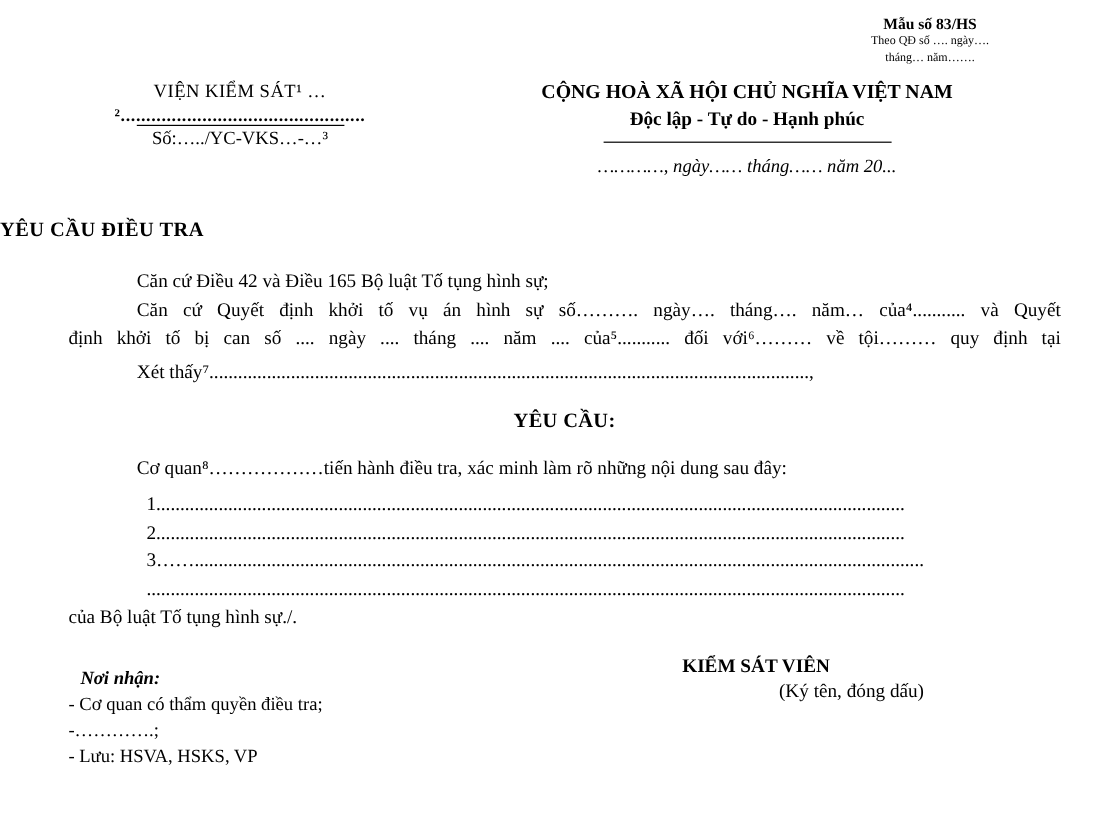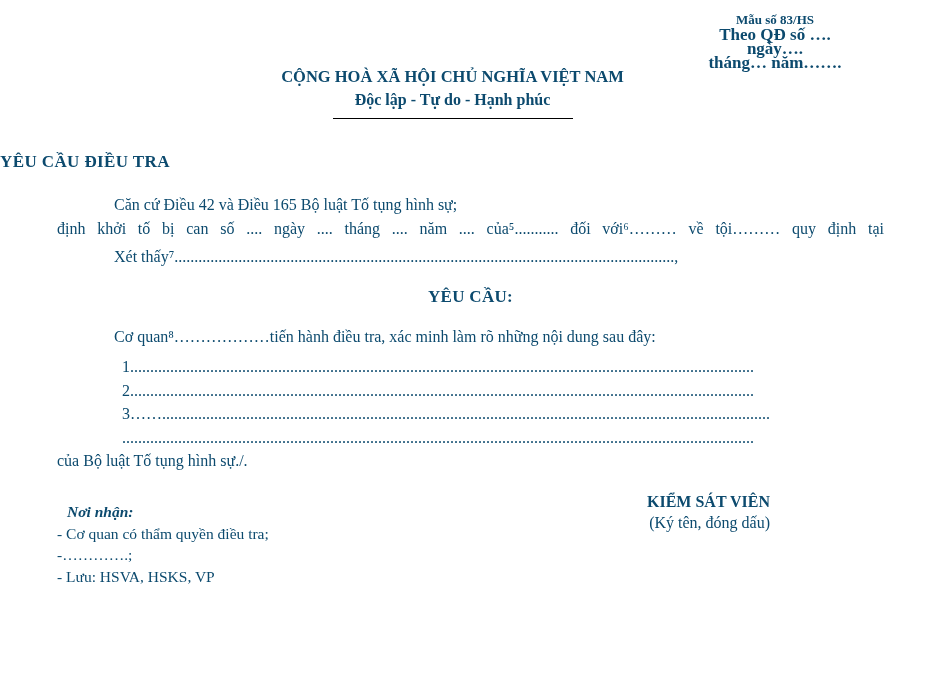--- a/index.html
+++ b/index.html
@@ -1,25 +1,25 @@
 <!DOCTYPE html>
 <html><head>
 <meta charset="utf-8">
 <style>
   html,body{margin:0;padding:0;background:#fff;}
   .page{
     width:931px;height:697px;position:relative;overflow:hidden;
-    background:#ffffff;color:#0c4a6e;
+    background:#ffffff;color:#000000;
     font-family:"Liberation Serif","DejaVu Serif",serif;
     font-size:16px;line-height:24px;
   }
   
   .form-ref{position:absolute;top:12px;left:695px;width:160px;text-align:center;}
   .form-ref .l1{font-weight:bold;font-size:13px;line-height:16px;}
-  .form-ref .l2,.form-ref .l3{font-size:17px;line-height:14px;font-weight:bold;}
+  .form-ref .l2,.form-ref .l3{font-size:10px;line-height:14px;}
   
   .header-row{display:flex;margin-top:66px;}
   .org-block{width:280px;margin-left:60px;text-align:center;flex:none;}
   .org-name{font-size:15.5px;line-height:22px;letter-spacing:.4px;}
   .org-dotted{font-weight:bold;font-size:15px;line-height:19px;letter-spacing:.5px;}
   .org-sep{width:173px;border-top:1.6px solid #000;margin:-3px auto 0 auto;}
   .org-number{font-size:15.5px;line-height:22px;}
   .national-block{flex:1;text-align:center;padding-right:26px;}
   .nat-country{font-weight:bold;font-size:16.5px;line-height:22px;}
   .nat-motto{font-weight:bold;font-size:16px;line-height:21px;margin-top:1px;}
@@ -36,47 +36,55 @@
   .p3{margin-top:4px;}
   .intro{margin-top:17px;}
   .list{margin-left:65px;margin-top:6px;}
   .list-row{line-height:23.5px;white-space:nowrap;}
   .closing{margin-top:0;}
   
   .footer{position:relative;margin-top:16px;padding:0 47px 0 57px;height:110px;}
   .recipients{padding-top:12px;font-size:15.5px;line-height:21.5px;}
   .recipients-heading{font-weight:bold;font-style:italic;margin-left:10px;font-size:15.5px;}
   .signature{position:absolute;left:490px;top:2px;width:280px;text-align:center;}
-  .sig-title{font-weight:bold;font-size:16px;line-height:21px;text-align:right;}
+  .sig-title{font-weight:bold;font-size:16px;line-height:21px;}
   .sig-note{font-size:16px;line-height:21px;text-align:right;}
 </style>
 </head>
 <body>
 
 <div class="page">
 
   <div class="form-ref">
     <div class="l1">Mẫu số 83/HS</div>
     <div class="l2">Theo QĐ số …. ngày….</div>
     <div class="l3">tháng… năm…….</div>
   </div>
 
   <div class="header-row">
+    <div class="org-block">
+      <div class="org-name">VIỆN KIỂM SÁT¹ …</div>
+      <div class="org-dotted">²................................................</div>
+      <div class="org-sep"></div>
+      <div class="org-number">Số:…../YC-VKS…-…³</div>
+    </div>
     <div class="national-block">
       <div class="nat-country">CỘNG HOÀ XÃ HỘI CHỦ NGHĨA VIỆT NAM</div>
       <div class="nat-motto">Độc lập - Tự do - Hạnh phúc</div>
       <div class="nat-sep"></div>
+      <div class="nat-date">…………, ngày…… tháng…… năm 20...</div>
     </div>
   </div>
 
   <div class="doc-title">YÊU CẦU ĐIỀU TRA</div>
 
   <div class="body">
     <div class="indent p1">Căn cứ Điều 42 và Điều 165  Bộ luật Tố tụng hình sự;</div>
     <div>
+      <div class="indent jline">Căn cứ Quyết định khởi tố vụ án hình sự số………. ngày…. tháng…. năm… của⁴........... và Quyết</div>
       <div class="jline">định khởi tố bị can số .... ngày .... tháng .... năm .... của⁵........... đối với⁶……… về tội……… quy định tại</div>
     </div>
     <div class="indent p3">Xét thấy⁷.............................................................................................................................,</div>
 
     <div class="section-heading">YÊU CẦU:</div>
 
     <div class="indent intro">Cơ quan⁸………………tiến hành điều tra, xác minh làm rõ những nội dung sau đây:</div>
 
     <div class="list">
       <div class="list-row">1............................................................................................................................................................</div>

